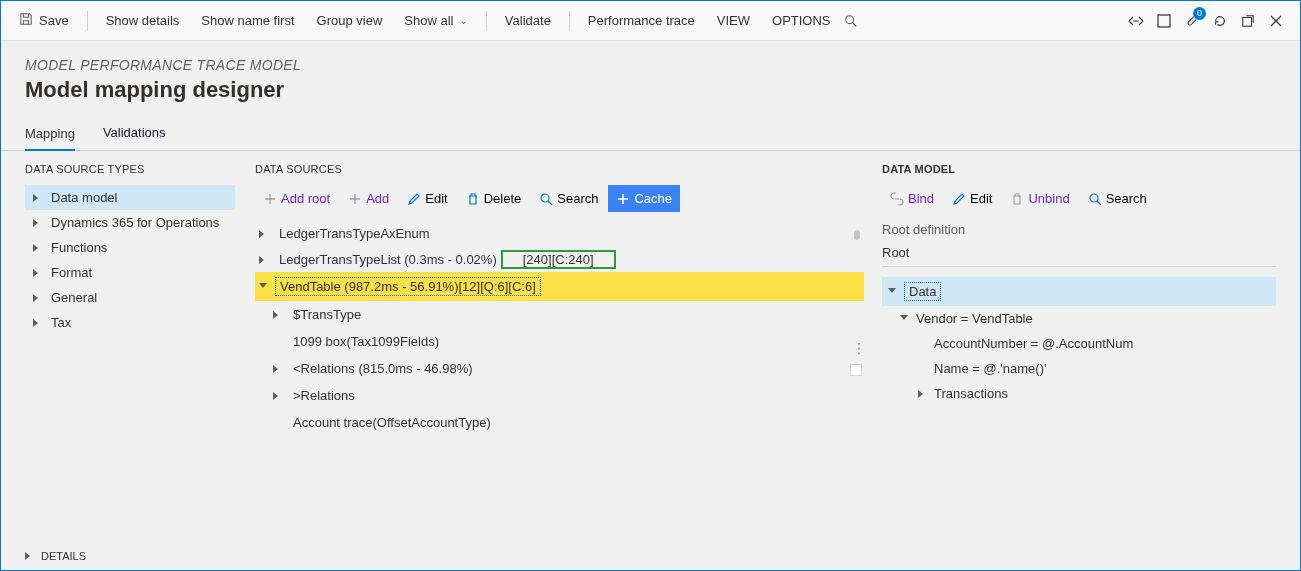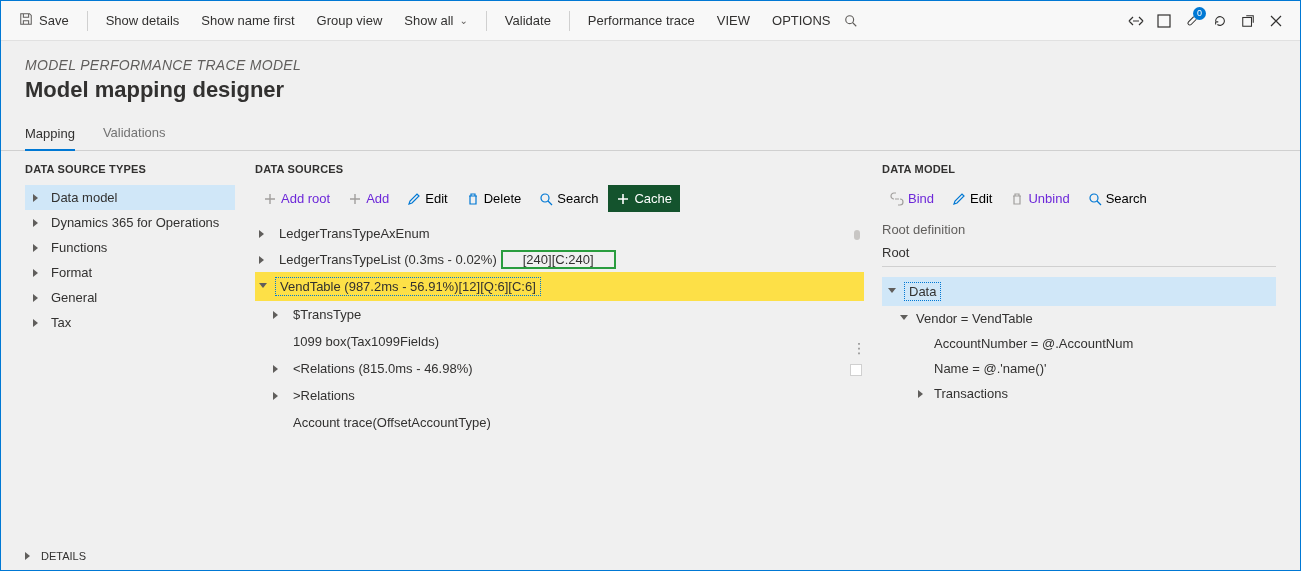--- a/index.html
+++ b/index.html
@@ -11,42 +11,42 @@
 .toolbar-right { margin-left: auto; display: flex; align-items: center; gap: 12px; padding-right: 8px; }
 .toolbar-icon { width: 16px; height: 16px; display: inline-flex; align-items: center; justify-content: center; color: #605e5c; cursor: pointer; }
 .badge-wrap { position: relative; }
 .badge { position: absolute; top: -6px; right: -6px; background: #0078d4; color: #fff; font-size: 9px; border-radius: 50%; width: 13px; height: 13px; display: flex; align-items: center; justify-content: center; }
 
 .body { display: flex; flex-direction: column; height: calc(100% - 40px); }
 .heading { padding: 16px 24px 0; }
 .context { font-size: 14px; color: #605e5c; letter-spacing: 0.3px; font-style: italic; }
 .title { font-size: 22px; font-weight: 600; margin-top: 4px; }
 .tabs { display: flex; gap: 28px; margin-top: 14px; border-bottom: 1px solid #d0d0d0; padding: 0 24px; }
-.tab { padding: 8px 0; cursor: pointer; color: #737373; }
+.tab { padding: 8px 0; cursor: pointer; color: #0f172a; }
 .tab.active { color: #323130; border-bottom: 2px solid #0078d4; position: relative; top: 1px; font-weight: 400; }
 
 .cols { display: flex; flex: 1; overflow: hidden; }
 .col-left { width: 242px; padding: 12px 8px 0 24px; }
 .col-mid { flex: 1; padding: 12px 6px 0 12px; position: relative; }
 .col-right { width: 430px; padding: 12px 24px 0 12px; }
 
-.sec-title { font-size: 11px; font-weight: 700; color: #323130; margin-bottom: 10px; letter-spacing: 0.2px; }
+.sec-title { font-size: 11px; font-weight: 400; color: #323130; margin-bottom: 10px; letter-spacing: 0.2px; }
 
 .tree-row { display: flex; align-items: center; padding: 5px 8px; gap: 10px; cursor: pointer; }
 .tree-row.selected { background: #d0e7f8; }
 .chev { width: 8px; height: 8px; display: inline-block; }
 .chev-right { border-style: solid; border-width: 4px 0 4px 5px; border-color: transparent transparent transparent #605e5c; }
 .chev-down { border-style: solid; border-width: 5px 4px 0 4px; border-color: #605e5c transparent transparent transparent; }
 .chev-blank { width: 8px; height: 8px; display: inline-block; }
 
 .actions { display: flex; align-items: center; flex-wrap: wrap; gap: 2px; margin-bottom: 8px; }
 .act { display: flex; align-items: center; gap: 4px; padding: 6px 8px; cursor: pointer; }
 .act.disabled { color: #6d28d9; cursor: default; }
 .act.link { color: #000000; }
-.act.primary { background: #14532d; color: #fff; }
+.act.primary { background: #3b82f6; color: #fff; }
 .act svg { width: 14px; height: 14px; }
 
 .ds-tree { position: relative; }
 .ds-row { display: flex; align-items: center; padding: 5px 4px; gap: 8px; }
 .ds-row.sel { background: #fde047; }
 .ds-text { padding: 1px 4px; }
 .ds-text.selbox { border: 1px dotted #0078d4; }
 .green-box { border: 2px solid #2a9d3e; padding: 0 20px; text-align: right; }
 .indent1 { padding-left: 18px; }
 .scroll-thumb { position: absolute; right: 4px; top: 10px; width: 6px; height: 10px; background: #c8c6c4; border-radius: 3px; }

